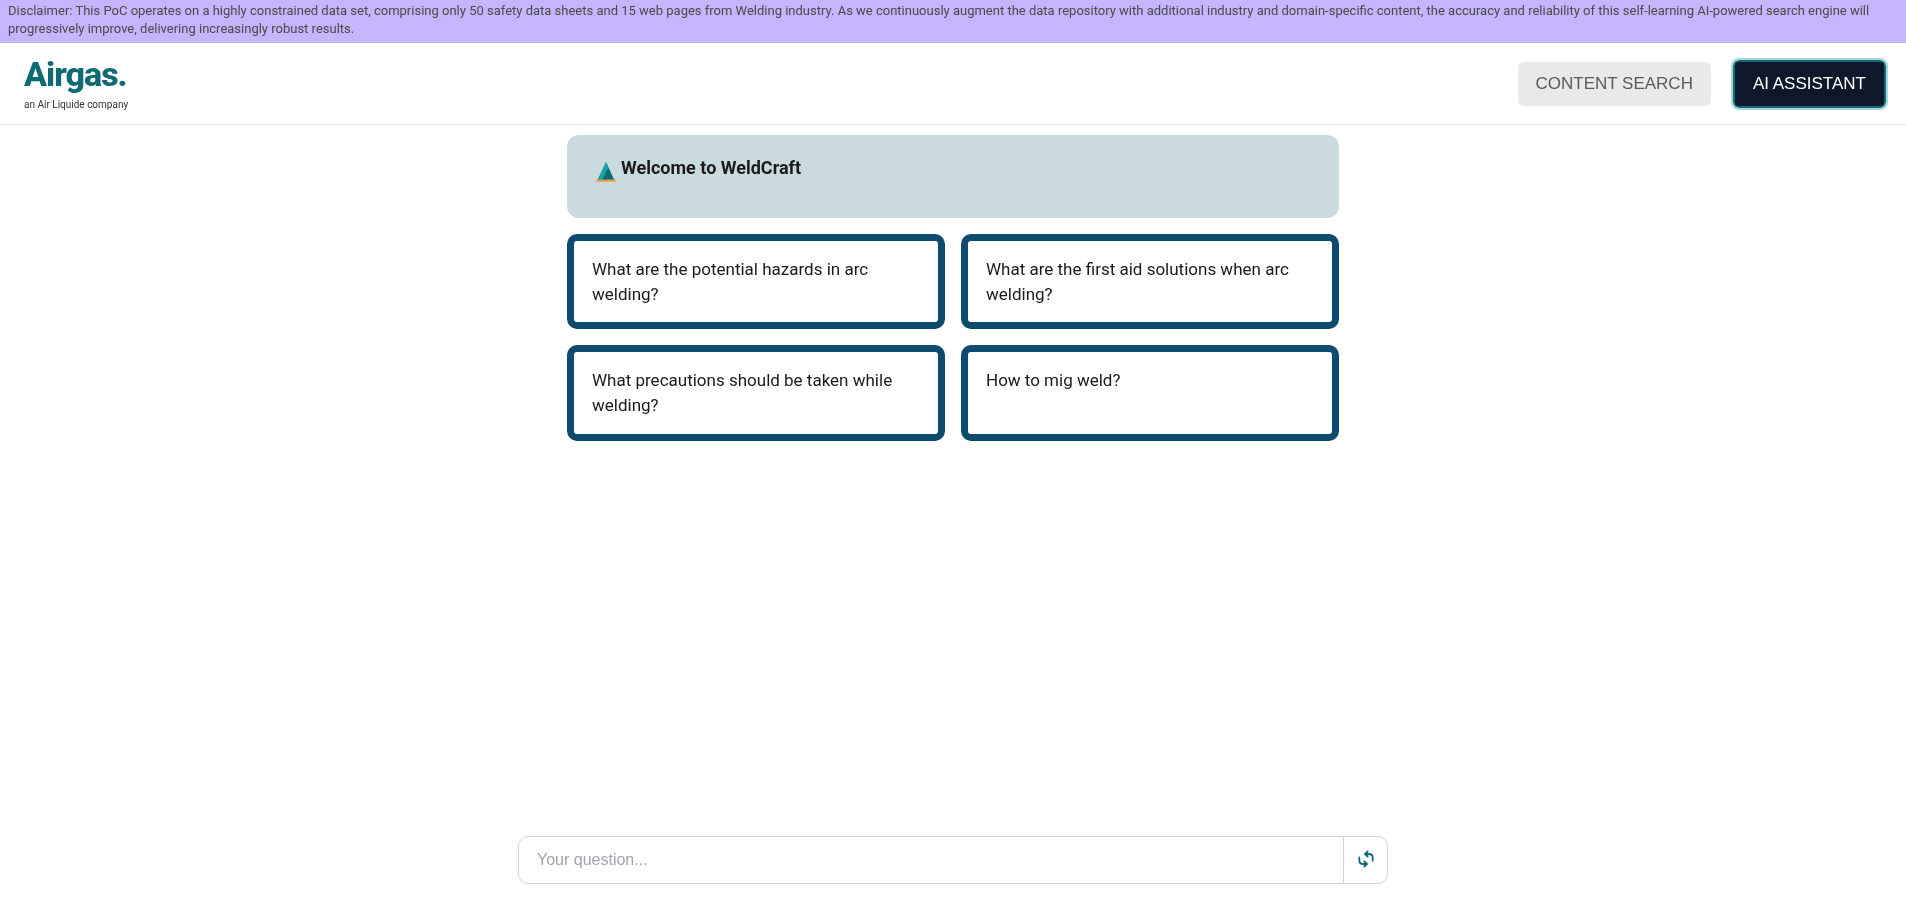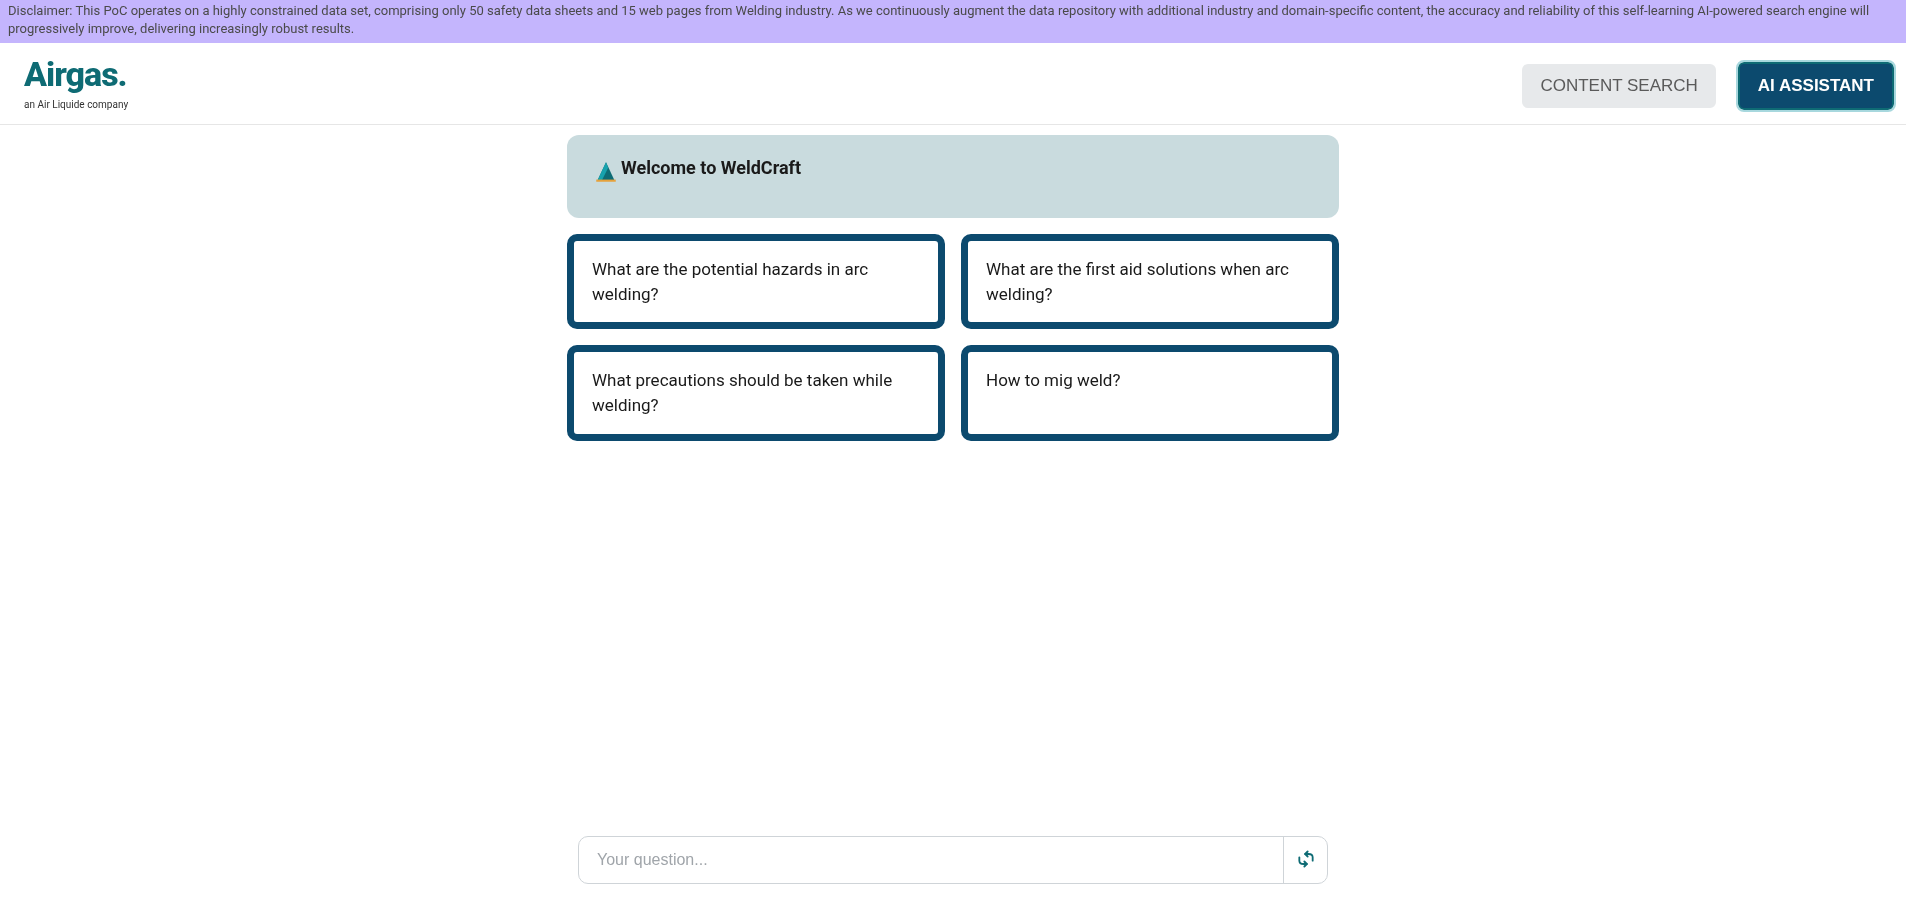--- a/index.html
+++ b/index.html
@@ -9,41 +9,41 @@
   background: #c4b5fd;
   padding: 2px 8px 6px 8px;
   font-size: 13px;
   line-height: 1.35;
   color: #4a4a4a;
 }
 
 .header {
   display: flex;
   justify-content: space-between;
-  align-items: flex-end;
-  padding: 14px 12px 14px 24px;
+  align-items: center;
+  padding: 14px 20px 14px 24px;
   border-bottom: 1px solid #e6e6e6;
 }
 
 .logo-block { display:flex; flex-direction:column; }
 .logo-main { font-size: 34px; font-weight: 800; color: #0e6b74; letter-spacing: -1px; line-height:1; position:relative;}
 .logo-main .dot { color:#0e6b74; }
 .logo-sub { font-size: 10px; color: #333; margin-top:8px; }
 
 .header-actions { display:flex; gap:22px; align-items:center; }
 .btn {
   padding: 12px 18px;
   border-radius: 6px;
   font-size: 17px;
   font-weight: 500;
   cursor: pointer;
   border: none;
 }
 .btn-secondary { background: #e7e9eb; color: #5a5a5a; }
-.btn-primary { background: #0c4a6e; color: #fff; border: 2px solid #0e6b74; outline: 2px solid #a8d8de; outline-offset: 0; font-weight: bold; }
+.btn-primary { background: #0f172a; color: #fff; border: 2px solid #0e6b74; outline: 2px solid #a8d8de; outline-offset: 0; }
 
 .main-area {
   max-width: 772px;
   margin: 0 auto;
   padding-top: 10px;
 }
 
 .welcome-card {
   background: #c9dbde;
   border-radius: 12px;
@@ -77,21 +77,21 @@
 }
 
 .input-bar-wrap {
   position: fixed;
   left:0; right:0;
   bottom: 36px;
   display:flex;
   justify-content:center;
 }
 .input-bar {
-  width: 750px;
+  width: 870px;
   border: 1px solid #cfd4d8;
   border-radius: 10px;
   display:flex;
   align-items:stretch;
   background:#fff;
 }
 .input-bar input {
   flex:1;
   border:none;
   outline:none;

